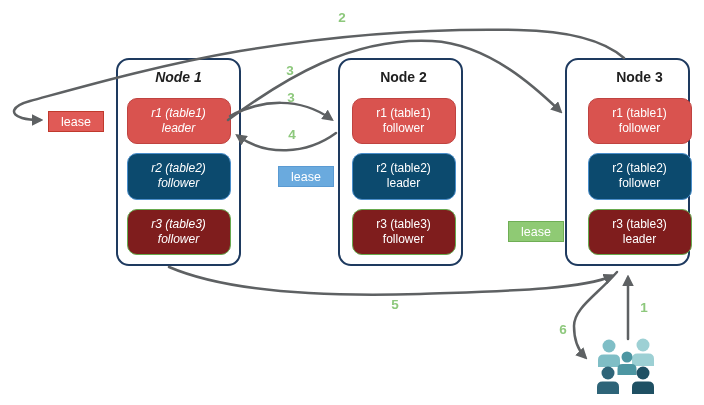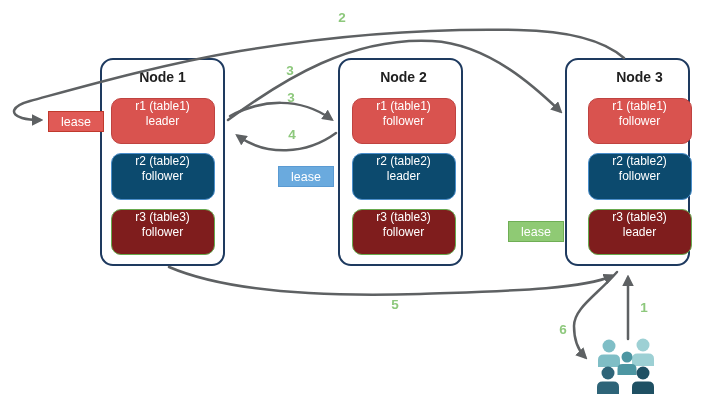--- a/index.html
+++ b/index.html
@@ -11,21 +11,21 @@
   .node{
     position:absolute;top:58px;width:125px;height:208px;box-sizing:border-box;
     background:#ffffff;border:2px solid #1e3a5f;border-radius:13px;
     display:flex;flex-direction:column;align-items:center;padding-top:8px;
   }
   .node-title{
     font-weight:bold;font-size:14px;color:#1f1f1f;margin-bottom:12px;line-height:18px;
   }
   .replica{
     width:104px;height:47px;box-sizing:border-box;border-radius:10px;
-    display:flex;flex-direction:column;align-items:center;
+    display:flex;flex-direction:column;align-items:center;justify-content:center;
     color:#ffffff;font-size:12px;line-height:15px;text-align:center;margin-bottom:9px;
   }
   .replica.red{background:#d9534f;border:1.5px solid #bf4340;}
   .replica.blue{background:#0c4a6e;border:1.5px solid #4a8ecb;}
   .replica.green{background:#7f1d1d;border:1.5px solid #67a94e;}
   
   .lease{
     position:absolute;width:56px;height:21px;box-sizing:border-box;border-radius:0;
     color:#ffffff;font-size:12.5px;display:flex;align-items:center;justify-content:center;
   }
@@ -41,21 +41,21 @@
   svg.arrows{position:absolute;left:0;top:0;pointer-events:none;}
   svg.arrows path.link{fill:none;stroke:#5e6163;stroke-width:2.5;stroke-linecap:round;}
   
   .users{position:absolute;left:590px;top:331px;}
 </style>
 </head>
 <body>
 
 <div class="stage">
 
-  <div class="node" style="left:100px;">
+  <div class="node" style="left:116px;font-style:italic;">
     <div class="node-title">Node 1</div>
     <div class="replica red">
       <span>r1 (table1)</span>
       <span>leader</span>
     </div>
     <div class="replica blue">
       <span>r2 (table2)</span>
       <span>follower</span>
     </div>
     <div class="replica green">

